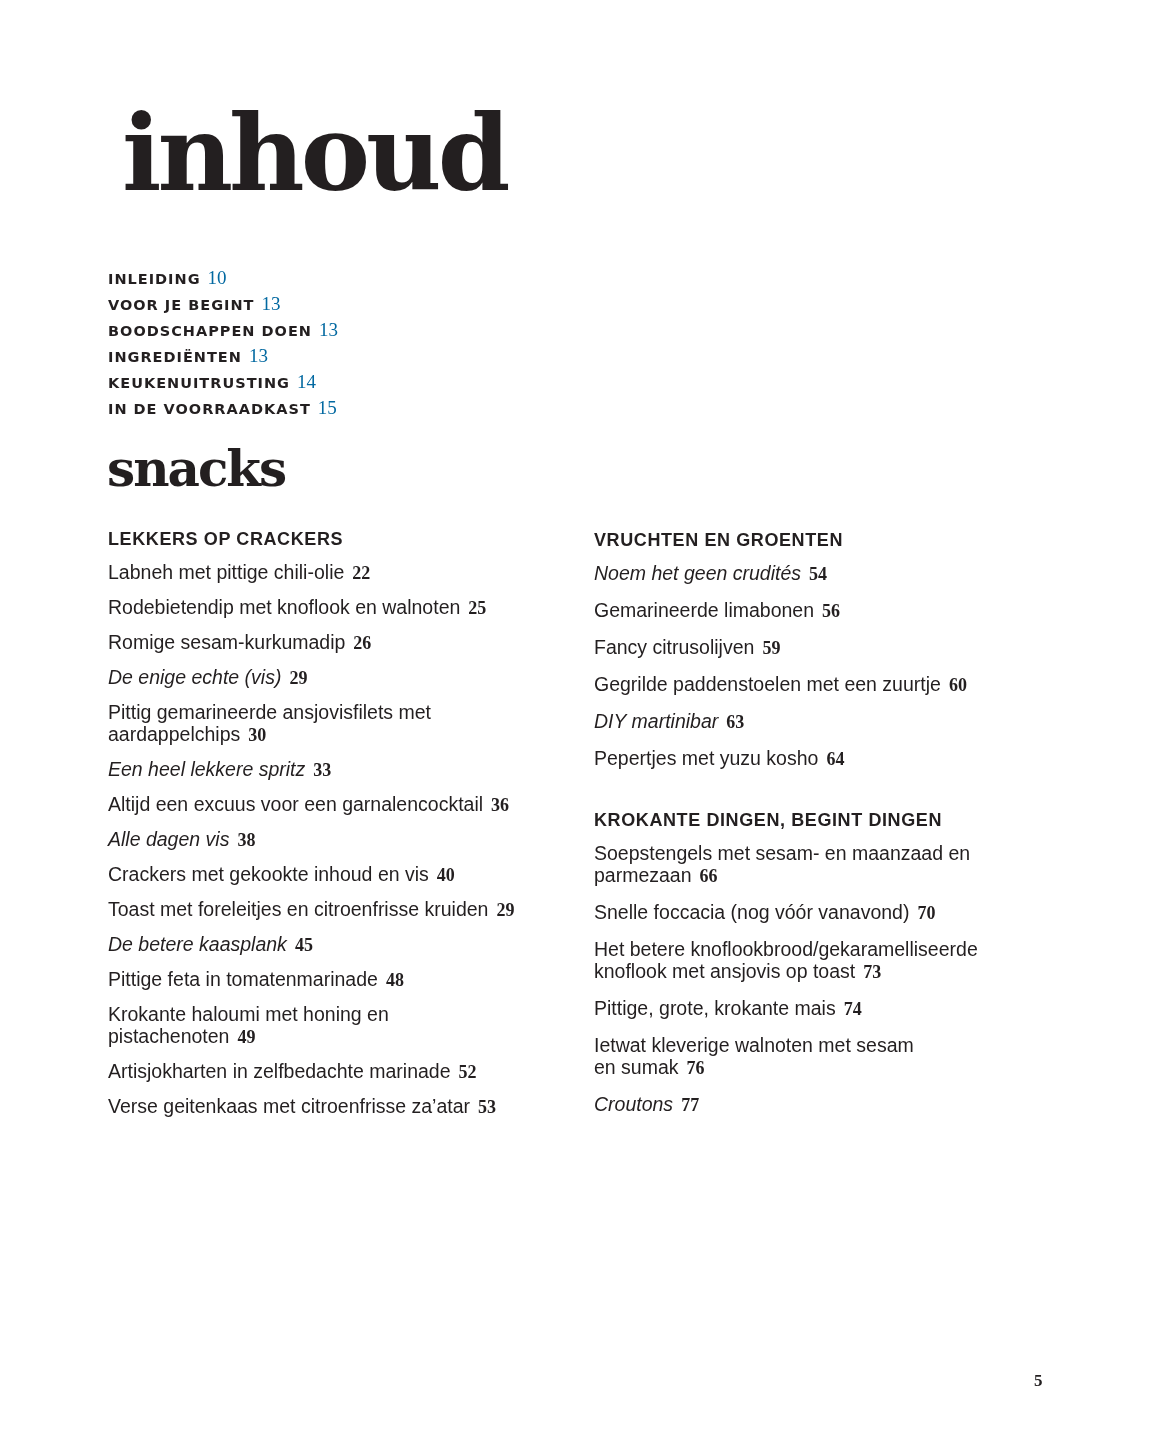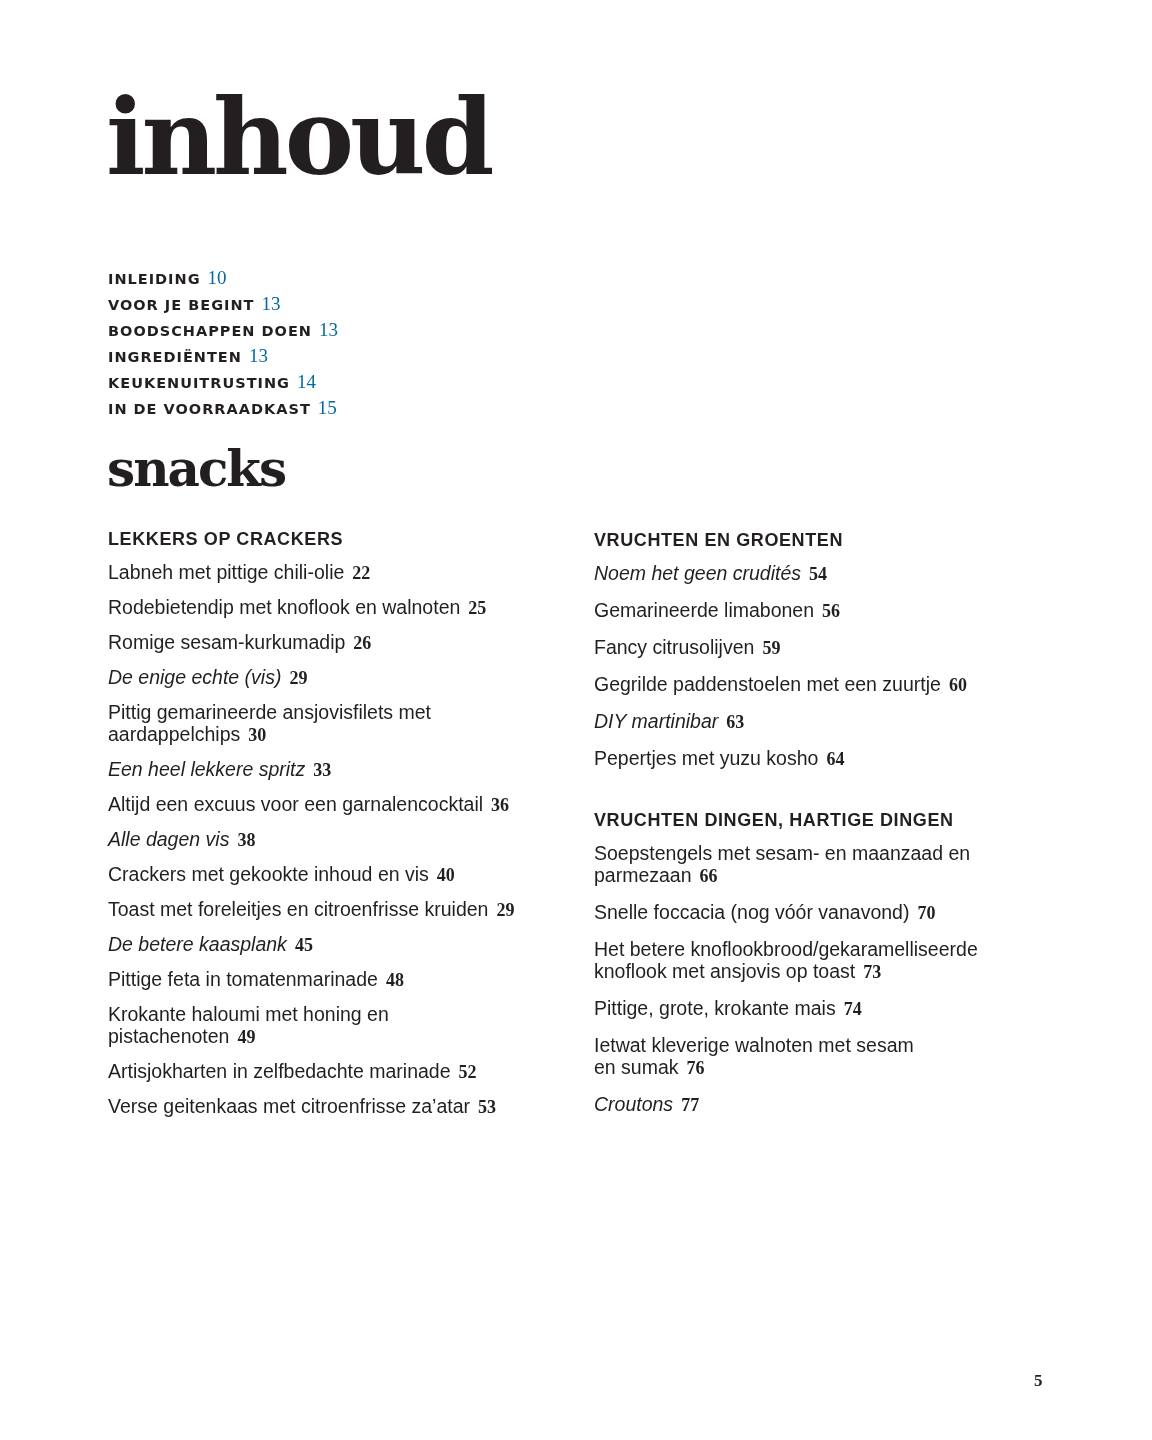--- a/index.html
+++ b/index.html
@@ -11,21 +11,21 @@
       width: 1152px;
       height: 1440px;
       position: relative;
       overflow: hidden;
       color: #231f20;
     }
     .page-title {
       position: absolute;
       left: 106px;
       top: 86px;
-      margin: 0;
+      margin: 16px;
       font-family: "DejaVu Serif", "Liberation Serif", serif;
       font-weight: 700;
       font-size: 104px;
       line-height: 1;
       letter-spacing: -4px;
       color: #231f20;
     }
     .intro-list {
       position: absolute;
       left: 108px;
@@ -154,21 +154,21 @@
 
   <div class="entry italic"><span class="entry-title">Noem het geen crudités</span><span class="entry-page">54</span></div>
   <div class="entry"><span class="entry-title">Gemarineerde limabonen</span><span class="entry-page">56</span></div>
   <div class="entry"><span class="entry-title">Fancy citrusolijven</span><span class="entry-page">59</span></div>
   <div class="entry"><span class="entry-title">Gegrilde paddenstoelen met een zuurtje</span><span class="entry-page">60</span></div>
   <div class="entry italic"><span class="entry-title">DIY martinibar</span><span class="entry-page">63</span></div>
   <div class="entry"><span class="entry-title">Pepertjes met yuzu kosho</span><span class="entry-page">64</span></div>
 
   <div class="group-spacer"></div>
 
-  <h3 class="group-heading">VRUCHTEN DINGEN, HARTIGE DINGEN</h3>
+  <h3 class="group-heading">KROKANTE DINGEN, BEGINT DINGEN</h3>
 
   <div class="entry" style="width:400px"><span class="entry-title">Soepstengels met sesam- en maanzaad en parmezaan</span><span class="entry-page">66</span></div>
   <div class="entry"><span class="entry-title">Snelle foccacia (nog vóór vanavond)</span><span class="entry-page">70</span></div>
   <div class="entry" style="width:420px"><span class="entry-title">Het betere knoflookbrood/gekaramelliseerde knoflook met ansjovis op toast</span><span class="entry-page">73</span></div>
   <div class="entry"><span class="entry-title">Pittige, grote, krokante mais</span><span class="entry-page">74</span></div>
   <div class="entry" style="width:345px"><span class="entry-title">Ietwat kleverige walnoten met sesam en sumak</span><span class="entry-page">76</span></div>
   <div class="entry italic"><span class="entry-title">Croutons</span><span class="entry-page">77</span></div>
 </div>
 
 <div class="folio">5</div>

